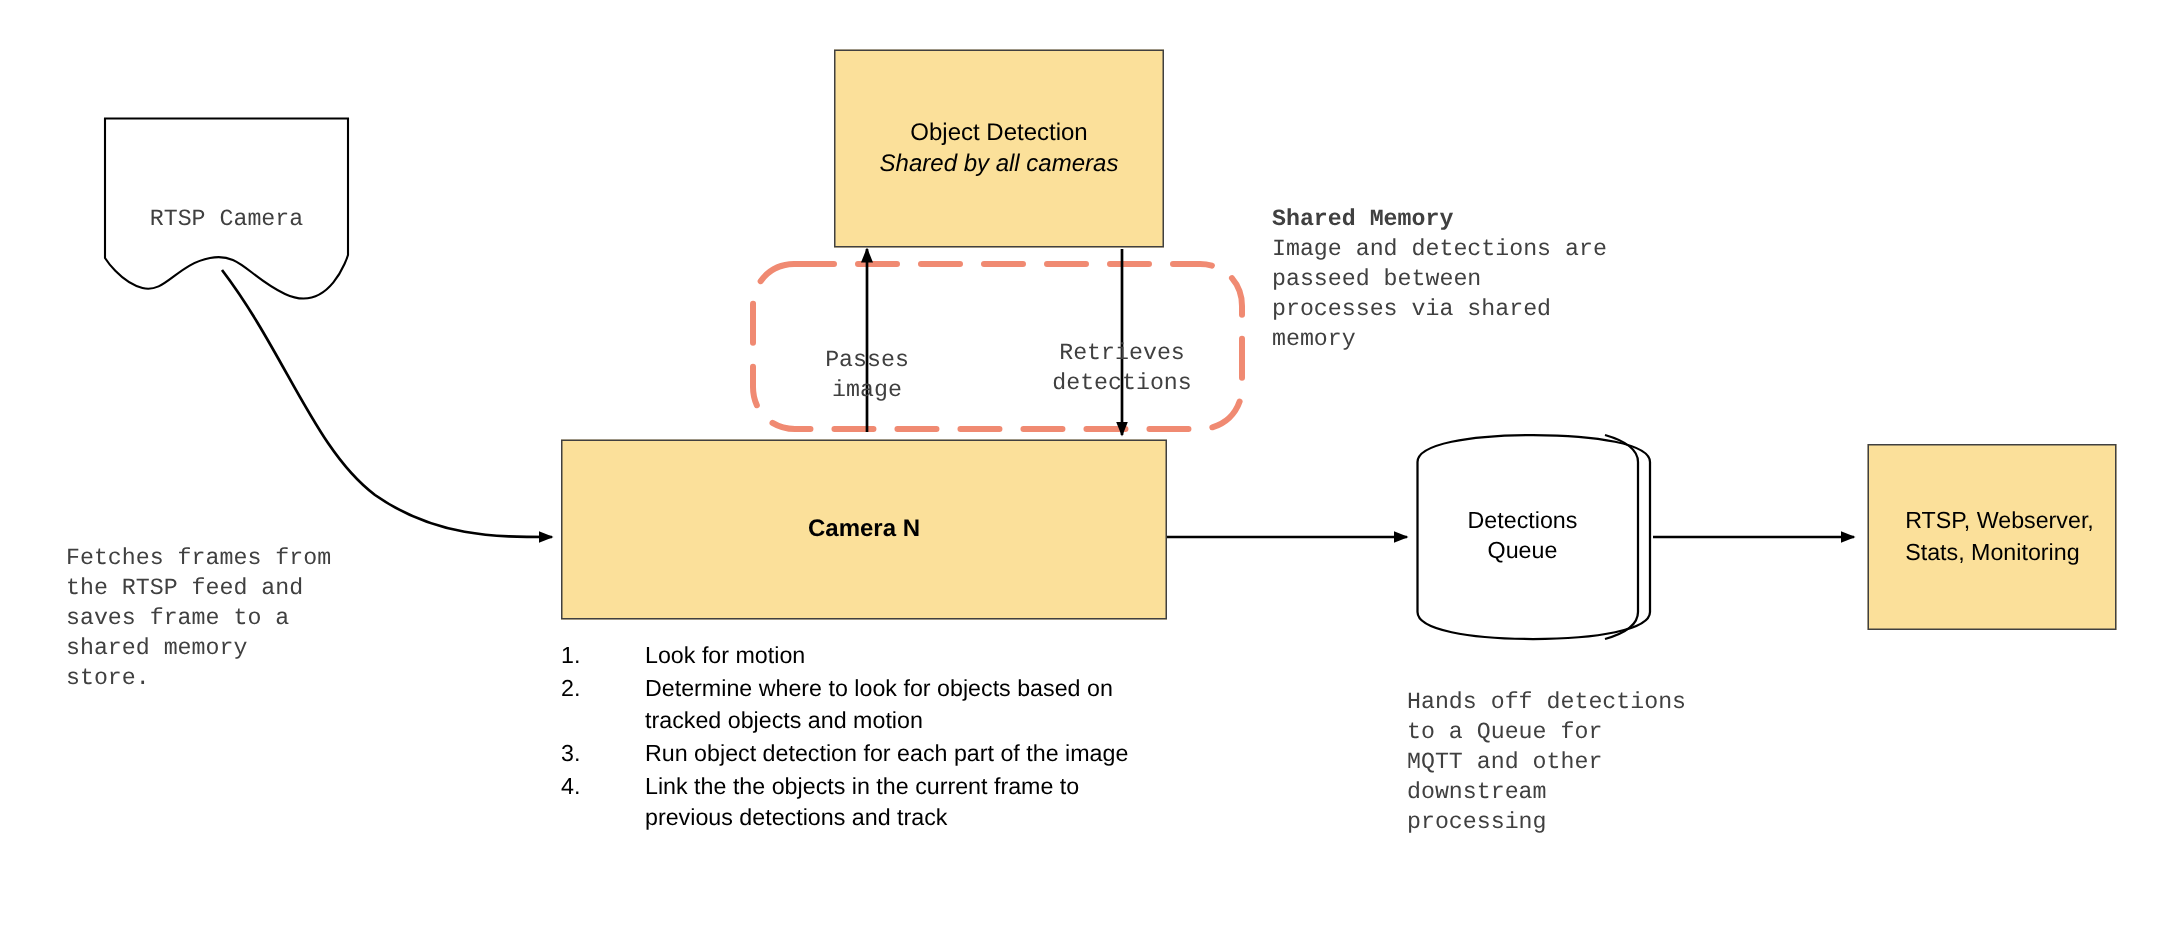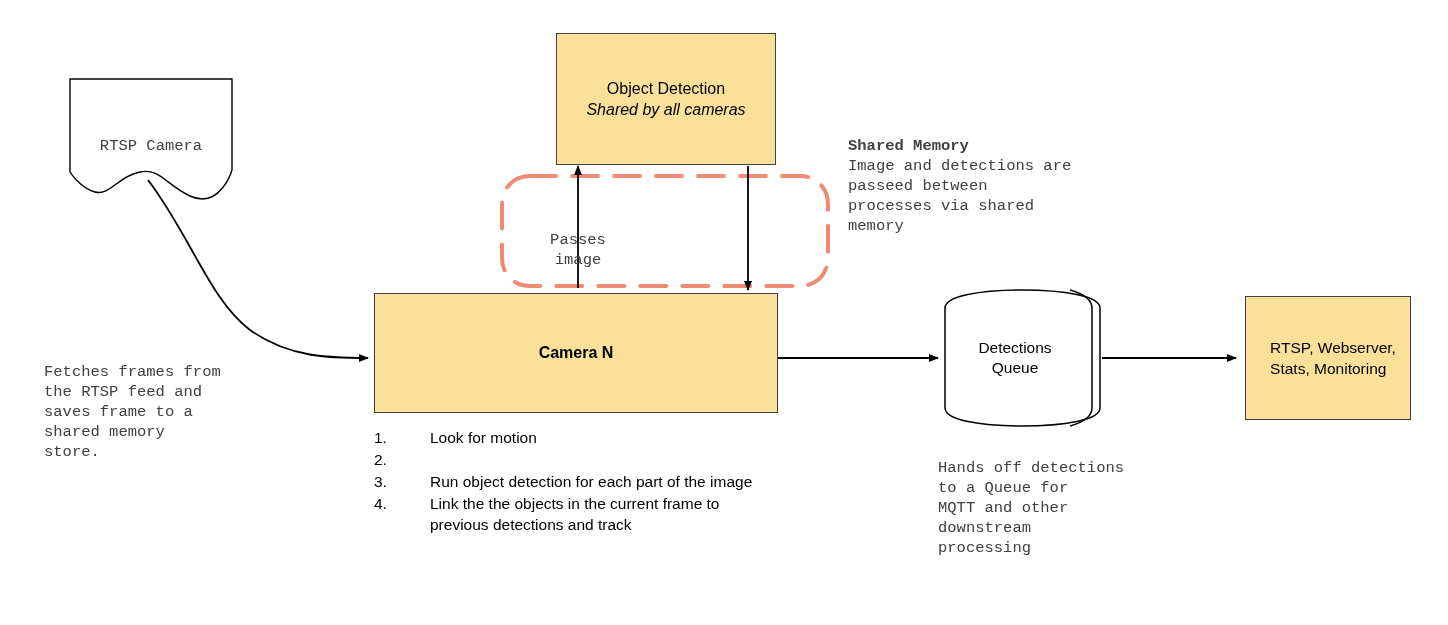--- a/index.html
+++ b/index.html
@@ -238,20 +238,24 @@
     <span>Image and detections are
 passeed between
 processes via shared
 memory</span>
   </div>
 
   <div class="label center-txt" style="left:522px; top:210px; width:112px;">
     <span>Passes
 image</span>
   </div>
+  <div class="label center-txt" style="left:690px; top:205px; width:116px;">
+    <span>Retrieves
+detections</span>
+  </div>
 
 
   <div class="node box" style="left:374px; top:293px; width:404px; height:120px;">
     <div class="camera-label">Camera N</div>
   </div>
 
   <div class="label" style="left:44px; top:342px; width:200px;">
     <span>Fetches frames from
 the RTSP feed and
 saves frame to a
@@ -259,20 +263,21 @@
 store.</span>
   </div>
 
   <div class="steps" style="left:374px; top:427px; width:400px;">
     <div class="row">
       <div class="num">1.</div>
       <div class="txt">Look for motion</div>
     </div>
     <div class="row">
       <div class="num">2.</div>
+      <div class="txt">Determine where to look for objects based on tracked objects and motion</div>
     </div>
     <div class="row">
       <div class="num">3.</div>
       <div class="txt">Run object detection for each part of the image</div>
     </div>
     <div class="row">
       <div class="num">4.</div>
       <div class="txt">Link the the objects in the current frame to previous detections and track</div>
     </div>
   </div>

